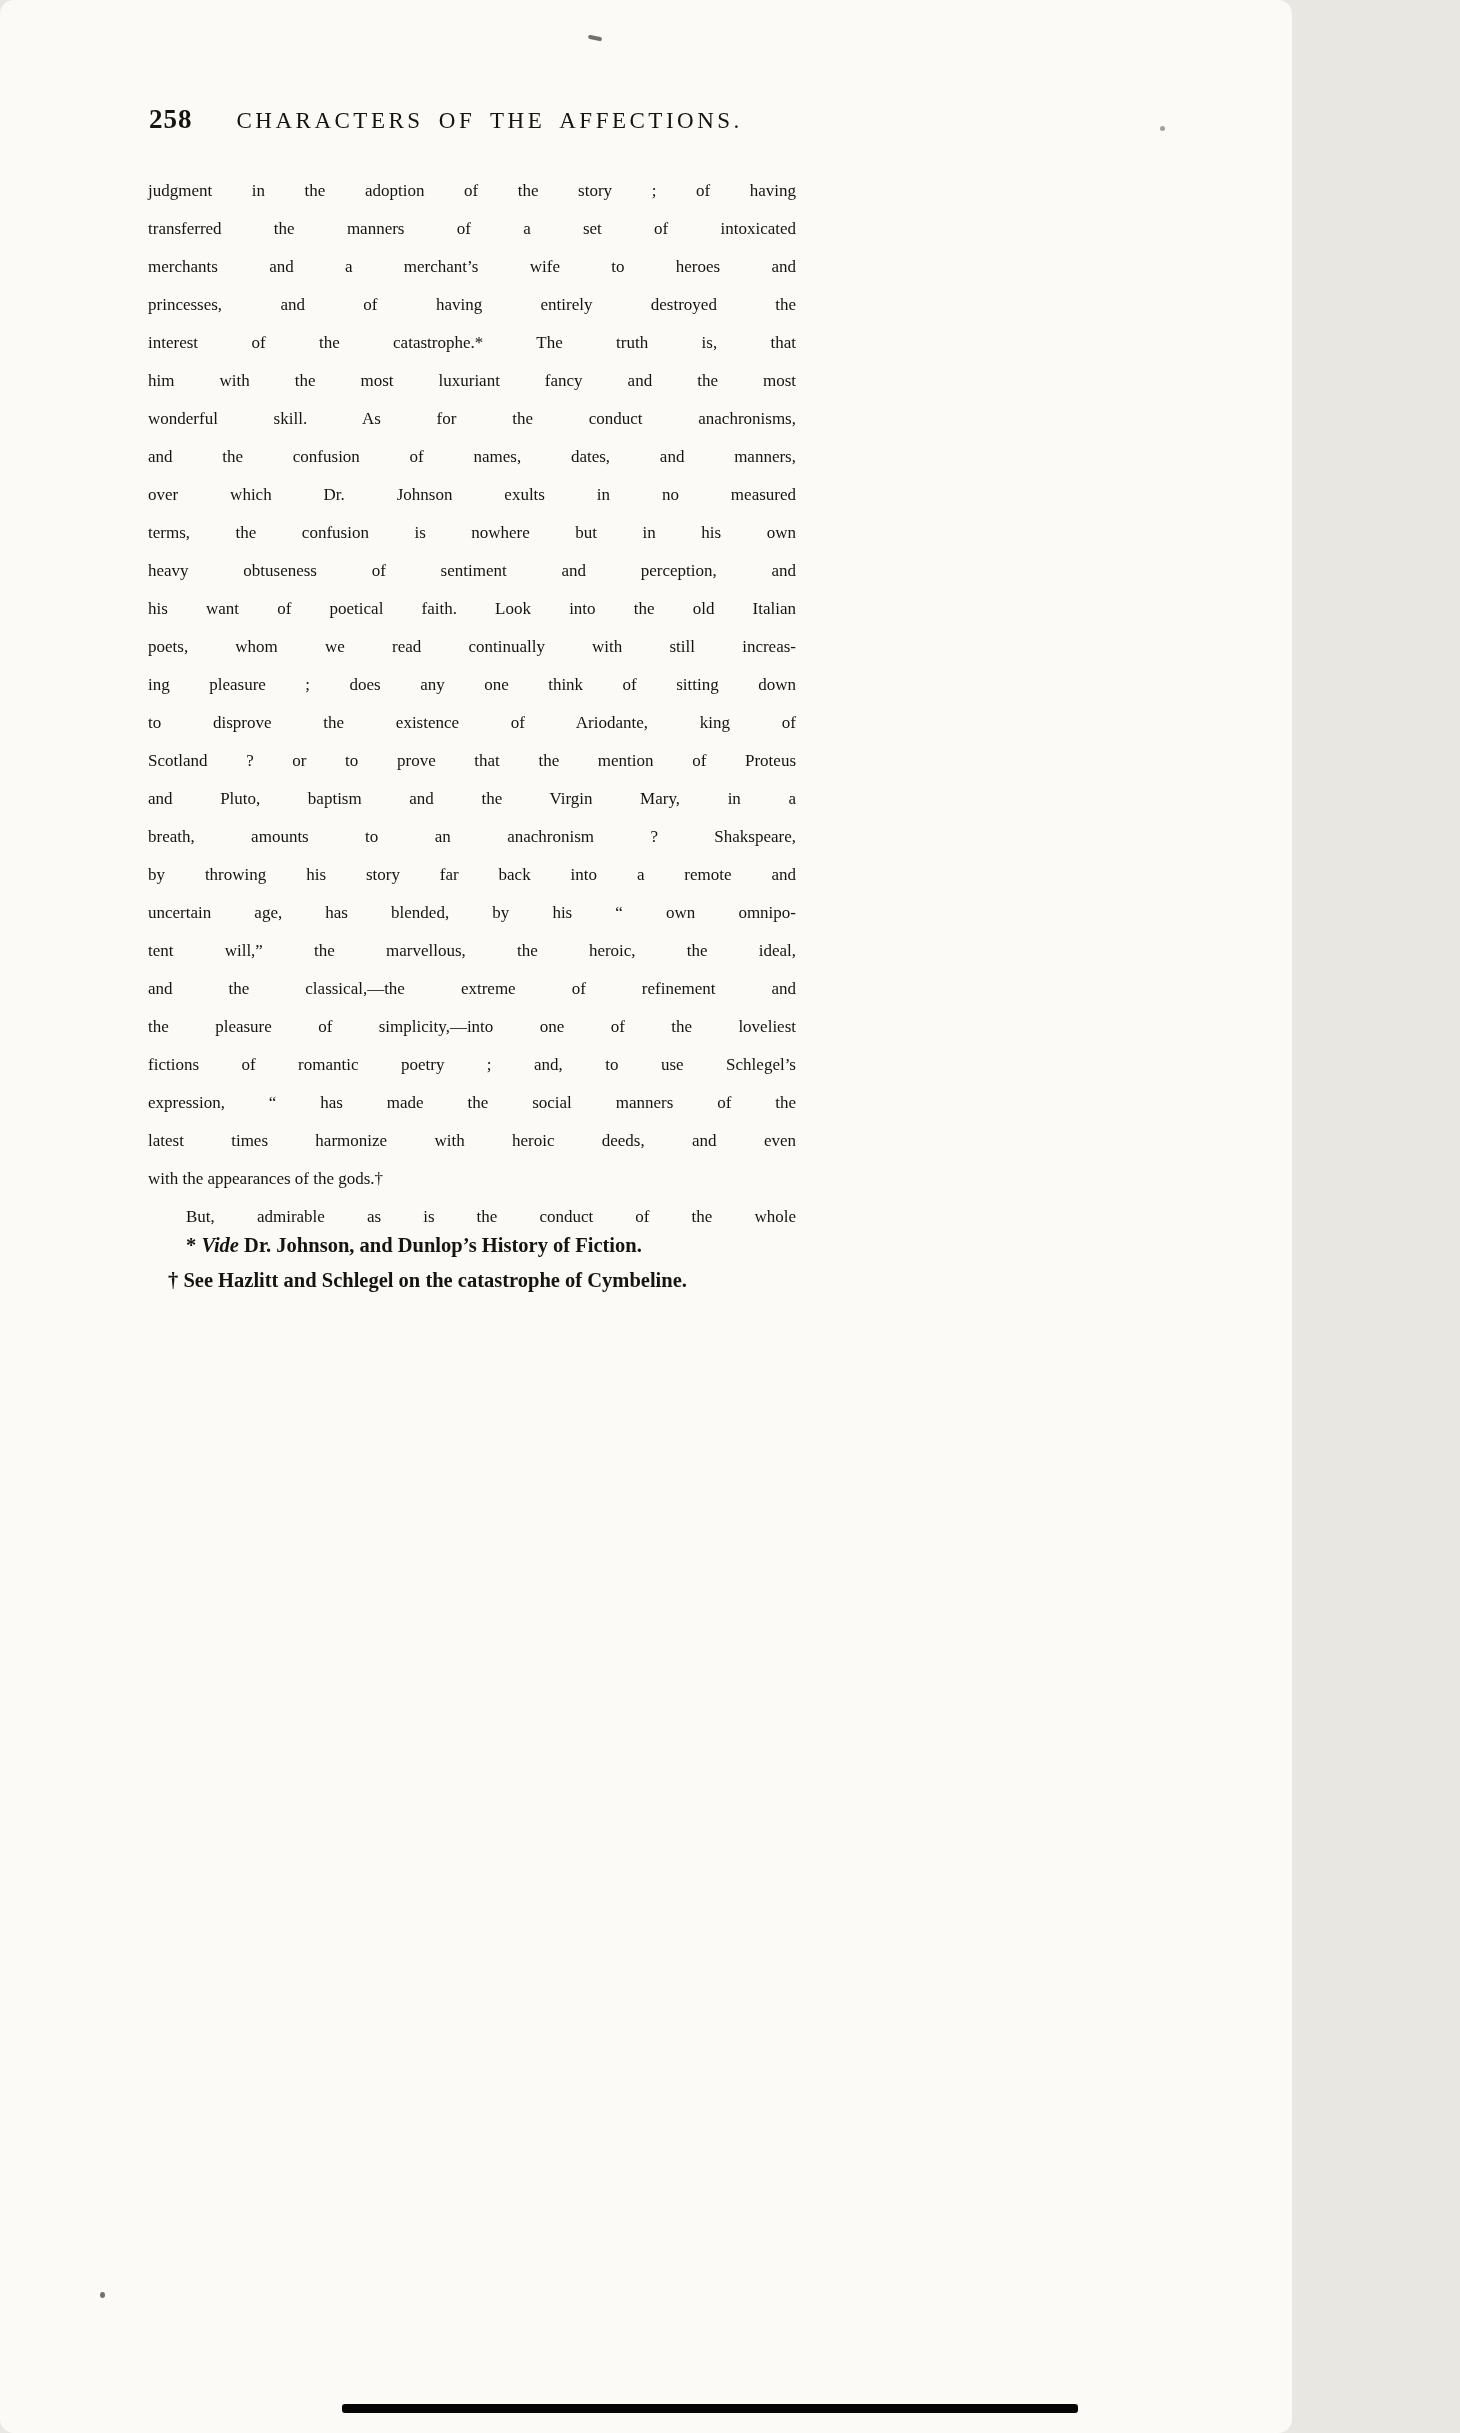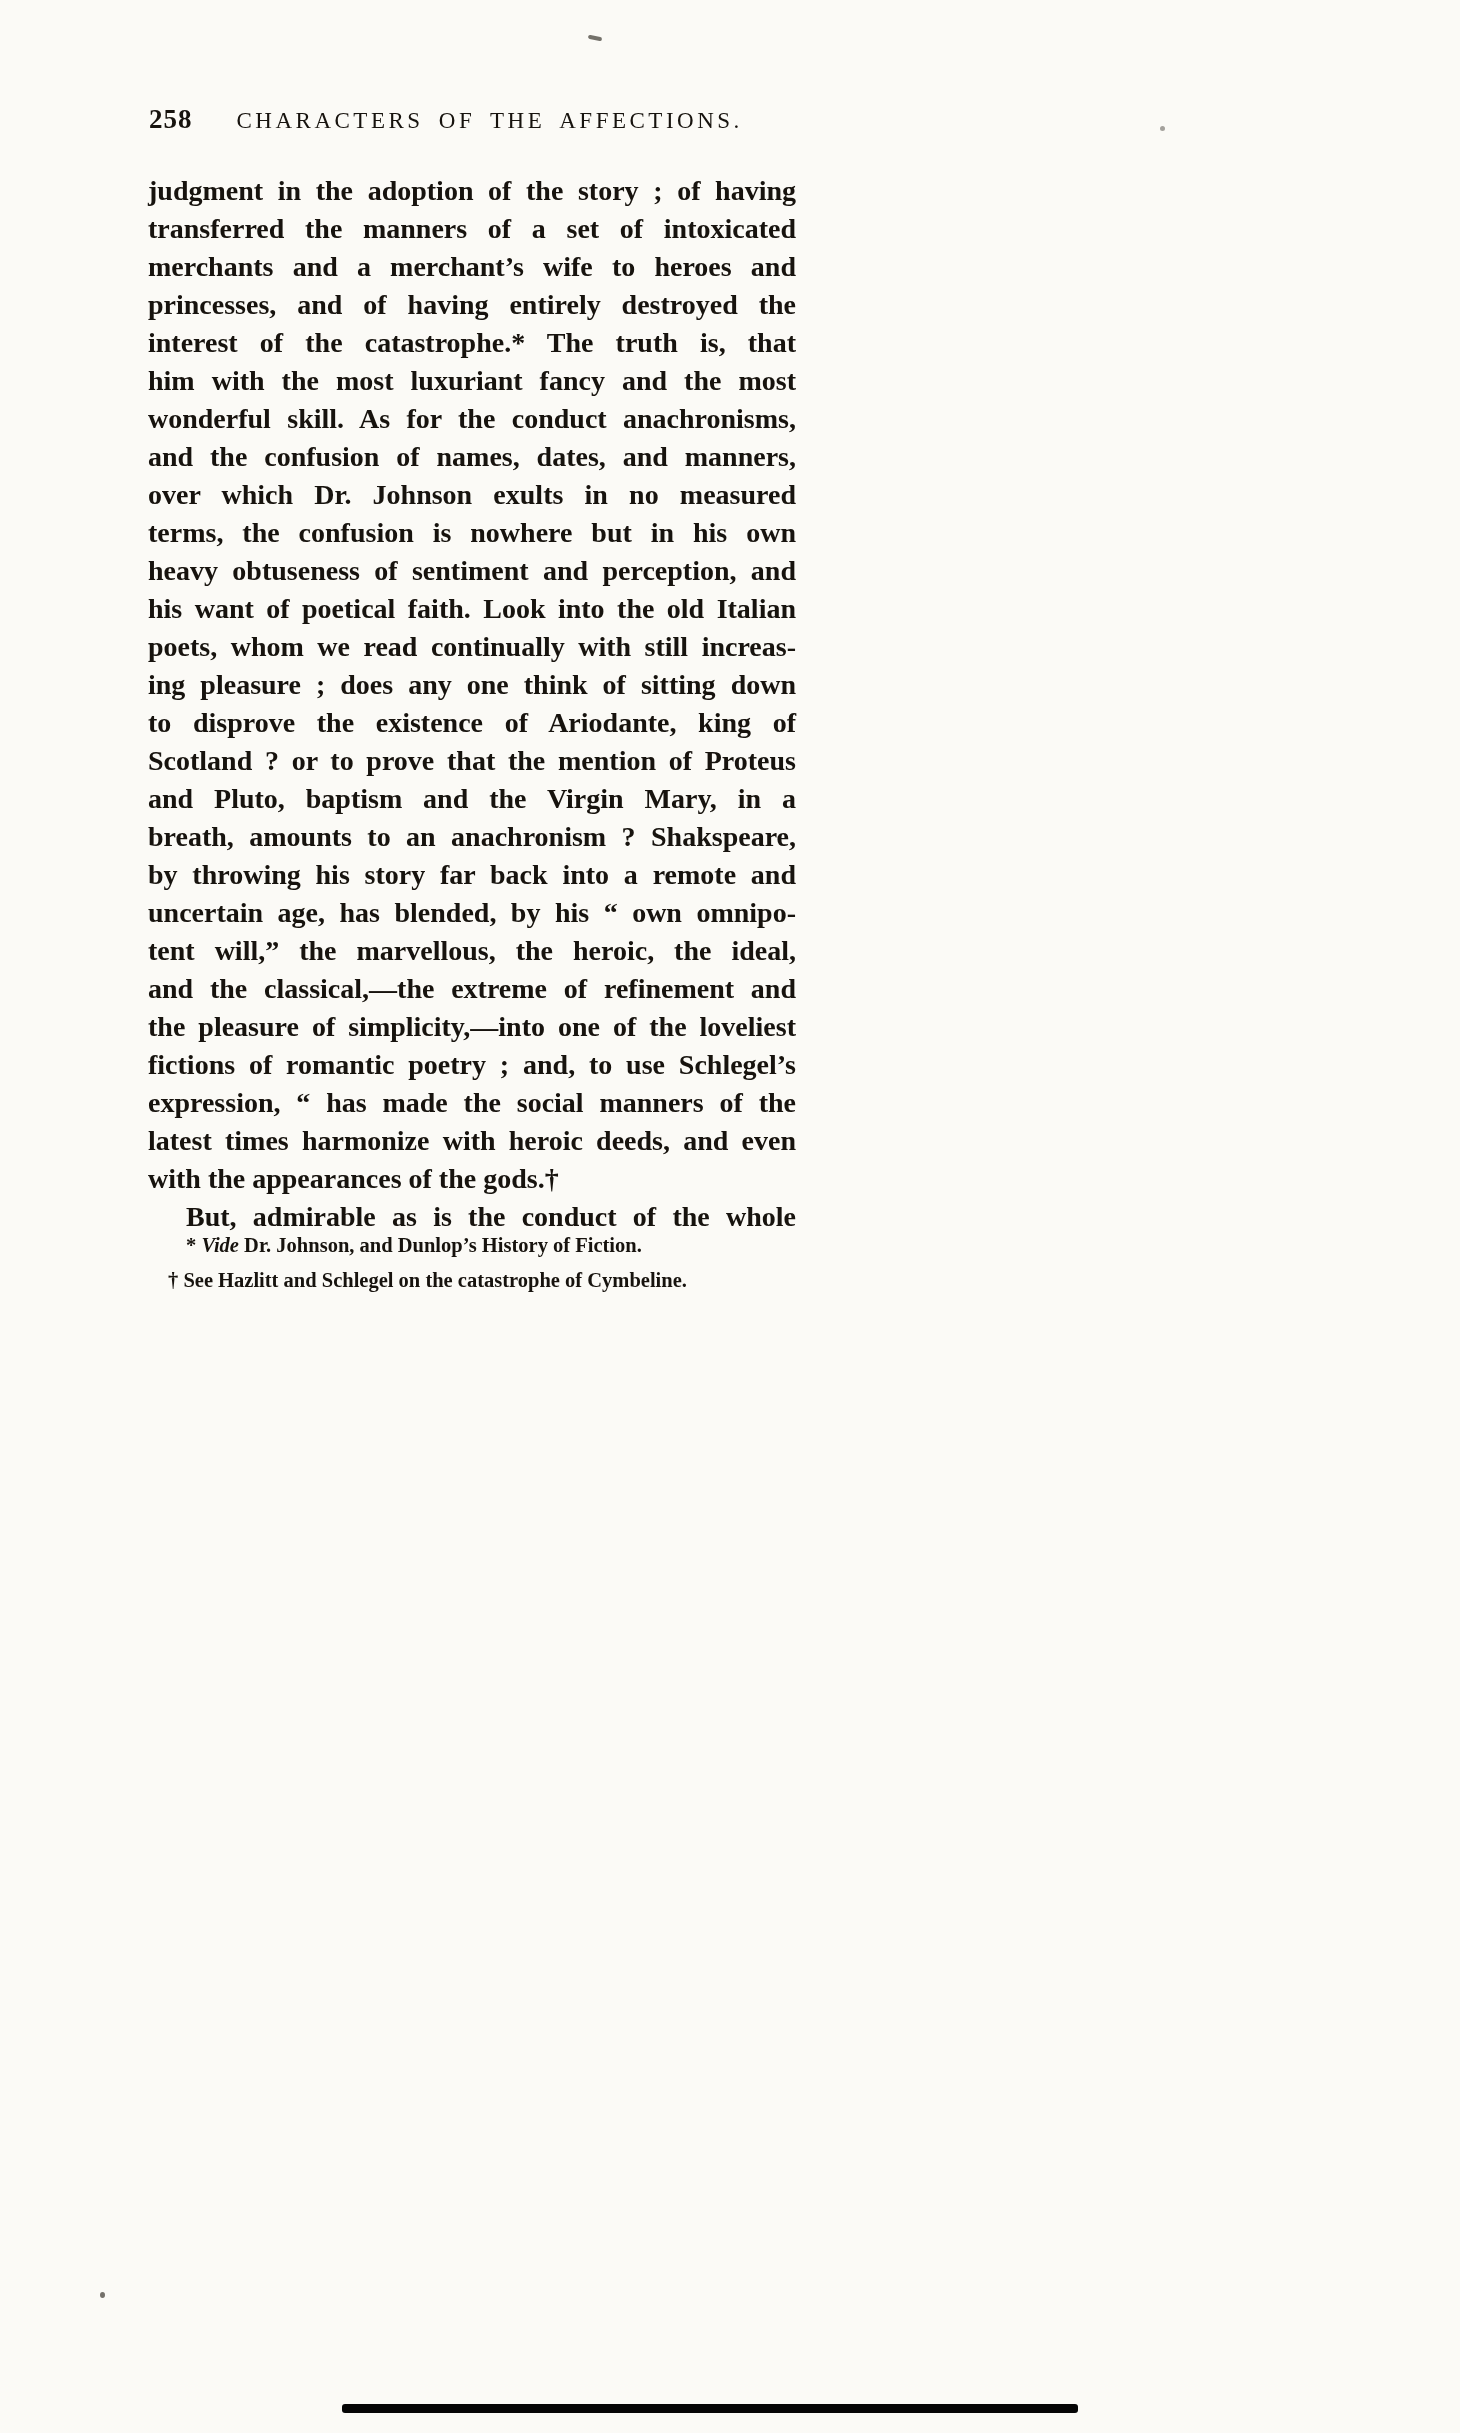--- a/index.html
+++ b/index.html
@@ -2,26 +2,27 @@
 <html style="--paper: #fbfaf6; --ink: #17130e; --artifact: #050505;"><head>
 <meta charset="utf-8">
 <style>
   html, body {
     margin: 0;
     padding: 0;
     background: #e9e7e2;
   }
   .page {
     position: relative;
-    width: 1460px;
+    width: 1292px;
     height: 2433px;
     background: var(--paper, #fbfaf6);
     font-family: "Liberation Serif", "DejaVu Serif", serif;
     color: var(--ink, #17130e);
     overflow: hidden;
+    border-radius: 14px;
   }
   .header {
     position: absolute;
     top: 104px;
     left: 149px;
     display: flex;
     align-items: baseline;
     gap: 36px;
   }
   .pagenum {
@@ -34,23 +35,22 @@
     font-weight: 400;
     letter-spacing: 3.5px;
     word-spacing: 6px;
     margin-left: 8px;
   }
   .body {
     position: absolute;
     top: 172px;
     left: 148px;
     width: 648px;
-    font-size: 28px;
+    font-size: 17px;
     line-height: 38px;
-    font-weight: bold;
   }
   .line {
     text-align: justify;
     text-align-last: justify;
   }
   .line.no-just { text-align-last: left; }
   .line.indent  { text-indent: 38px; }
   .footnotes {
     position: absolute;
     top: 1228px;

